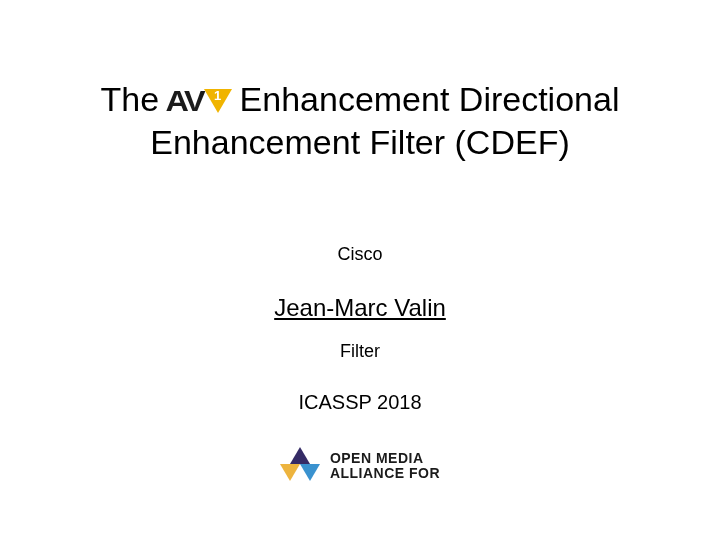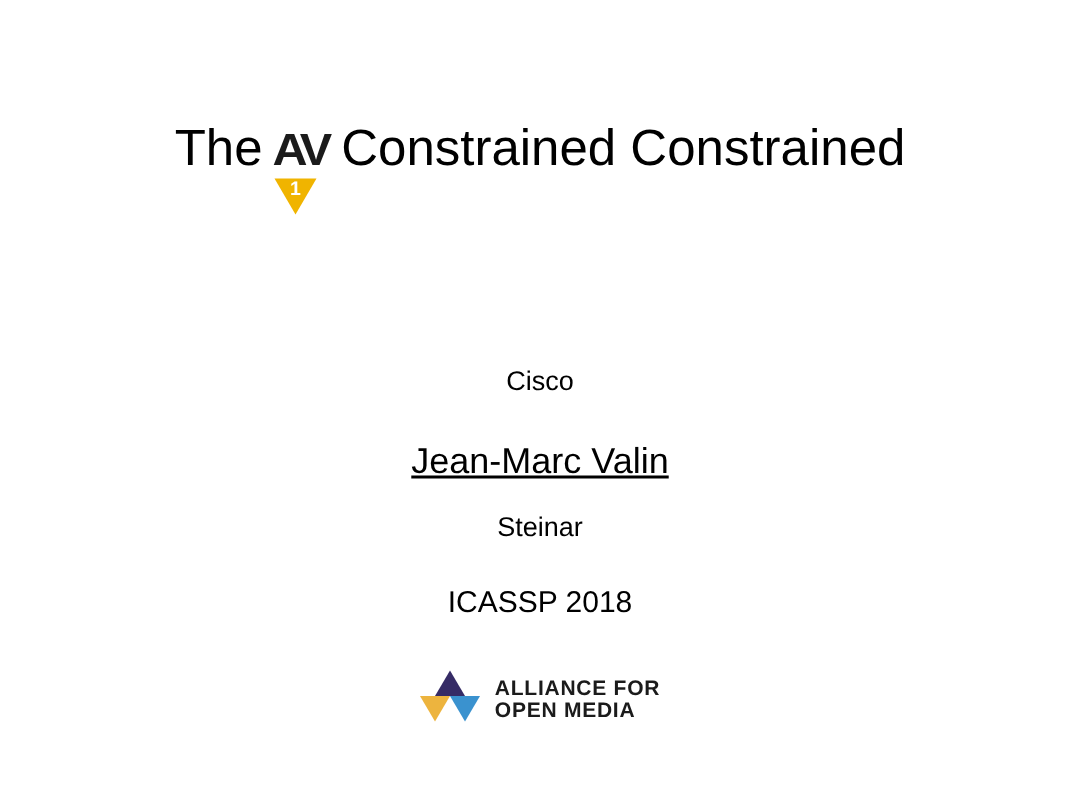--- a/index.html
+++ b/index.html
@@ -37,21 +37,20 @@
     gap: 8px;
     justify-content: center;
   }
 
   
   .av1-logo {
     display: inline-flex;
     align-items: flex-start;
     height: 32px;
     transform: translateY(3px);
-    flex-direction: column;
   }
   .av1-av {
     font-family: "Arial Black", "Arial", sans-serif;
     font-weight: 900;
     font-size: 30px;
     letter-spacing: -2.5px;
     color: #1b1b1b;
     line-height: 1;
     transform: scaleX(1.08);
     margin-right: 2px;
@@ -167,41 +166,42 @@
         <span>The</span>
 
         <span class="av1-logo">
           <span class="av1-av">AV</span>
           <span class="av1-tri-wrap">
             <span class="av1-tri"></span>
             <span class="av1-num">1</span>
           </span>
         </span>
 
-        <span>Constrained Constrained</span>
+        <span>Enhancement Directional</span>
       </span>
     </div>
+    <div class="title-line">Enhancement Filter (CDEF)</div>
   </div>
 
   <div class="body-block">
 
     <div class="affil">Cisco</div>
 
     <div class="author speaker">Jean-Marc Valin</div>
-    <div class="affil">Steinar</div>
+    <div class="affil">Filter</div>
 
     <div class="venue">ICASSP 2018</div>
 
     <div class="aom">
       <div class="aom-icon">
         <div class="aom-tri aom-tri-top"></div>
         <div class="aom-tri aom-tri-left"></div>
         <div class="aom-tri aom-tri-right"></div>
       </div>
       <div class="aom-text">
+        <div>OPEN MEDIA</div>
         <div>ALLIANCE FOR</div>
-        <div>OPEN MEDIA</div>
       </div>
     </div>
 
   </div>
 
 </div>
 
 </body></html>

